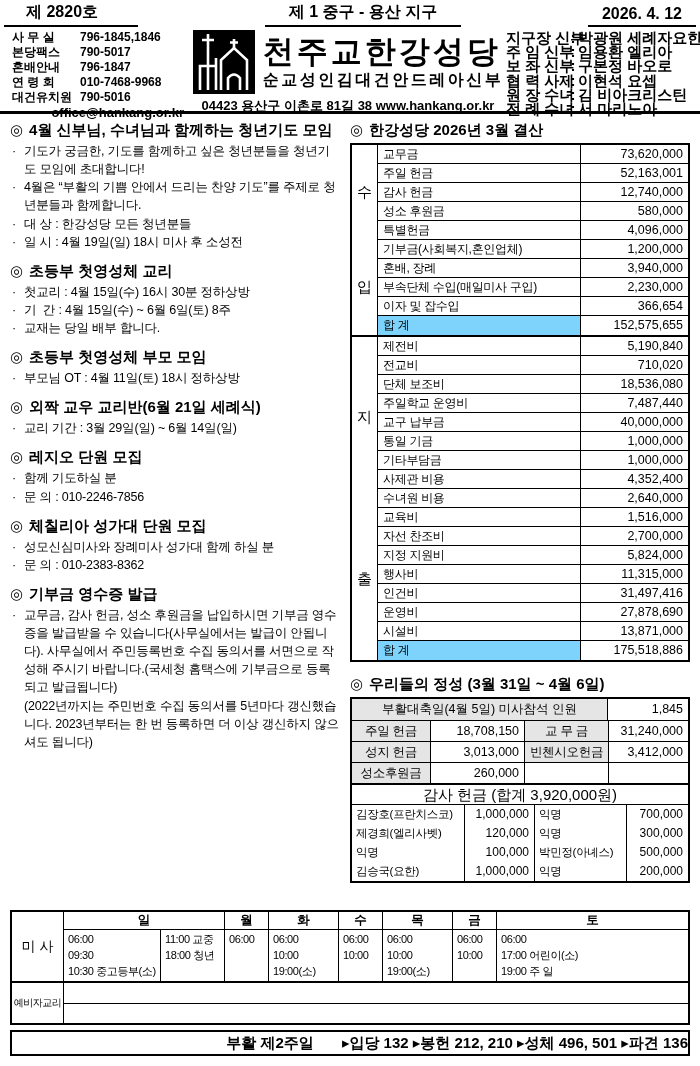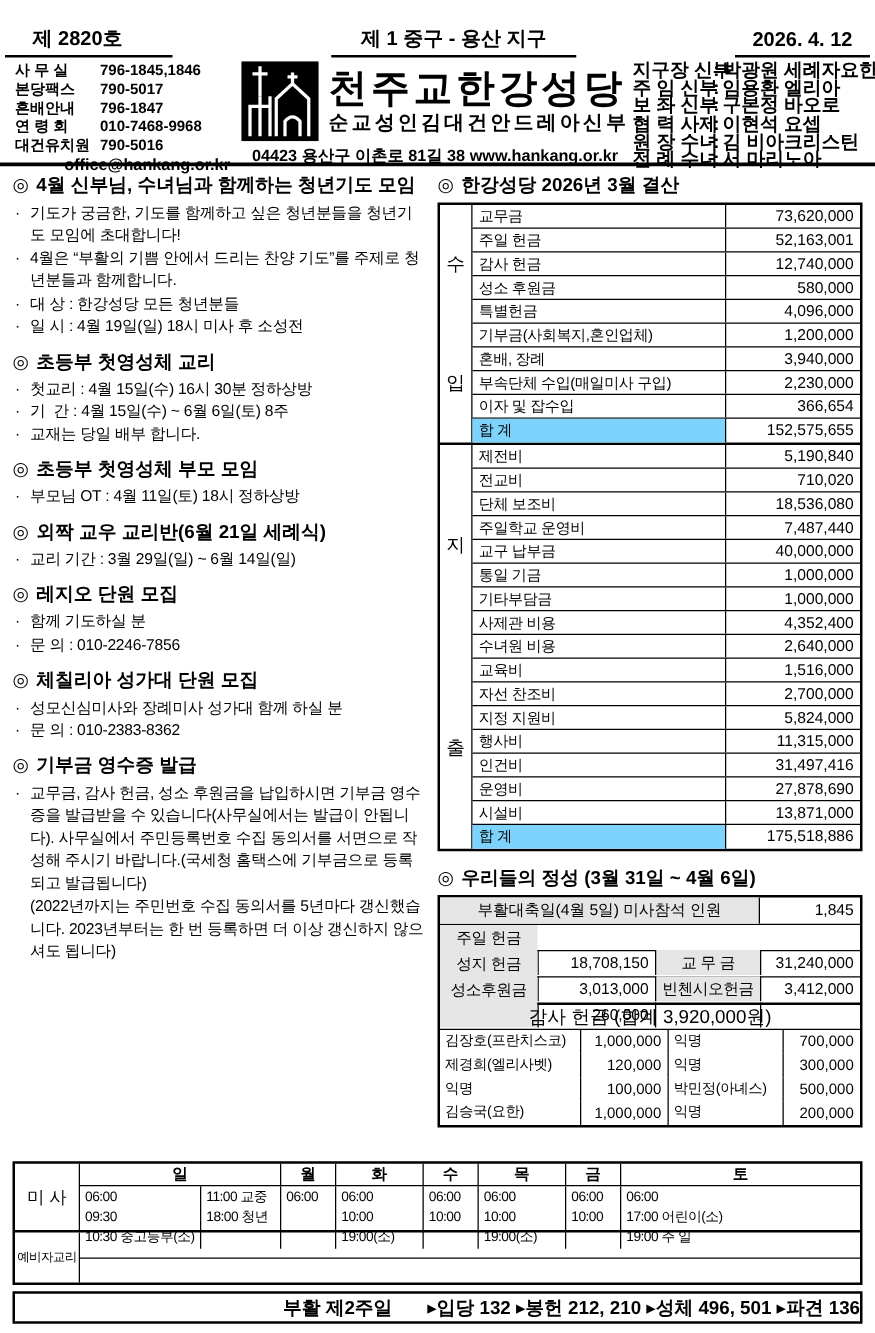--- a/index.html
+++ b/index.html
@@ -3,21 +3,21 @@
 <meta charset="utf-8">
 <style>
   * { margin:0; padding:0; box-sizing:border-box; }
   html,body { background:#fff; }
   body { width:700px; height:1066px; overflow:hidden; color:#000;
          font-family:"Liberation Sans","DejaVu Sans",sans-serif; }
   .page { width:700px; height:1066px; position:relative; }
 
   
   .masthead { display:flex; justify-content:space-between; align-items:flex-end;
-              padding:3px 4px 0 4px; height:27px;margin-top:19px; }
+              padding:3px 4px 0 4px; height:27px; }
   .masthead span { font-weight:700; font-size:16px; border-bottom:2px solid #000; padding:0 14px 2px 14px; }
   .masthead .mh-left { padding-left:22px; padding-right:40px; }
   .masthead .mh-center { padding:0 24px 2px 24px; }
 
   
   .header { display:flex; border-bottom:3px solid #000; padding:3px 6px 5px 6px; height:87px; }
   .contacts { width:184px; flex:none; }
   .contact-row { display:flex; font-size:12px; font-weight:700; line-height:15px;margin-left:6px; }
   .contact-row .c-label { width:68px; flex:none; }
   .contacts .email { font-size:13px; font-weight:700; line-height:16px; text-align:right; padding-right:6px; }
@@ -63,42 +63,42 @@
   .fin-name { flex:1; padding-left:5px; font-size:12px; letter-spacing:-0.3px; white-space:nowrap; overflow:hidden; }
   .fin-val { width:108px; flex:none; border-left:1px solid #000; text-align:right; padding-right:5px; font-size:12.5px; }
 
   
   .off-table { border:2px solid #000; }
   .att-row { display:grid; grid-template-columns:256px 1fr; height:21px; line-height:20px; font-size:12.5px; }
   .att-l { background:#e5e5e5; text-align:center; border-right:1px solid #000; }
   .att-v { text-align:right; padding-right:5px; }
   .off-row { display:grid; grid-template-columns:78px 94px 84px 1fr; height:21px; line-height:20px;
              font-size:12.5px; border-top:1px solid #000; }
-  .off-row > div + div { border-left:1px solid #000;margin-top:20px; }
+  .off-row > div + div { border-left:1px solid #000; }
   .off-l { text-align:center; letter-spacing:-0.3px; }
   .off-l:not(:empty) { background:#e5e5e5; }
   .off-v { text-align:right; padding-right:5px; }
   .thx-head { border-top:2px solid #000; text-align:center; height:21px; line-height:20px; font-size:15px; }
   .thx-body { border-top:1px solid #000; }
   .thx-row { display:grid; grid-template-columns:112px 70px 92px 1fr; height:19px; line-height:19px; font-size:11.5px; }
   .thx-row > div + div { border-left:1px solid #000; }
   .thx-n { padding-left:4px; letter-spacing:-0.3px; white-space:nowrap; overflow:hidden; }
   .thx-a { text-align:right; padding-right:5px; font-size:12px; }
 
   
   .sched { border:2px solid #000; margin:4px 10px 0 10px; }
   .sched-top { display:flex; }
   .mass-label { width:52px; flex:none; border-right:1px solid #000; display:flex; align-items:center;
                 justify-content:center; font-size:14px; }
   .sched-right { flex:1; }
   .day-header { display:grid; grid-template-columns:96px 64px 44px 70px 44px 70px 44px 1fr; height:17px; }
   .day-h { text-align:center; font-weight:700; font-size:12.5px; line-height:16px; border-left:1px solid #000; }
   .day-h:first-child { border-left:none; grid-column:1 / 3; }
   .mass-row { display:grid; grid-template-columns:96px 64px 44px 70px 44px 70px 44px 1fr;
-              height:36px; border-top:1px solid #000; }
+              height:52px; border-top:1px solid #000; }
   .mass-cell { font-size:11px; line-height:1.45; white-space:pre-line; padding:2px 0 0 4px; letter-spacing:-0.4px; }
   .mass-cell + .mass-cell { border-left:1px solid #000; }
   .sched-bottom { display:flex; border-top:2px solid #000; }
   .cat-label { width:52px; flex:none; border-right:1px solid #000; display:flex; align-items:center;
                justify-content:center; font-size:10px; letter-spacing:-0.5px; }
   .cat-body { flex:1; }
   .cat-row { display:grid; grid-template-columns:151px 80px 60px 134px 56px 1fr; height:20px; line-height:19px; }
   .cat-row + .cat-row { border-top:1px solid #000; }
 
   

